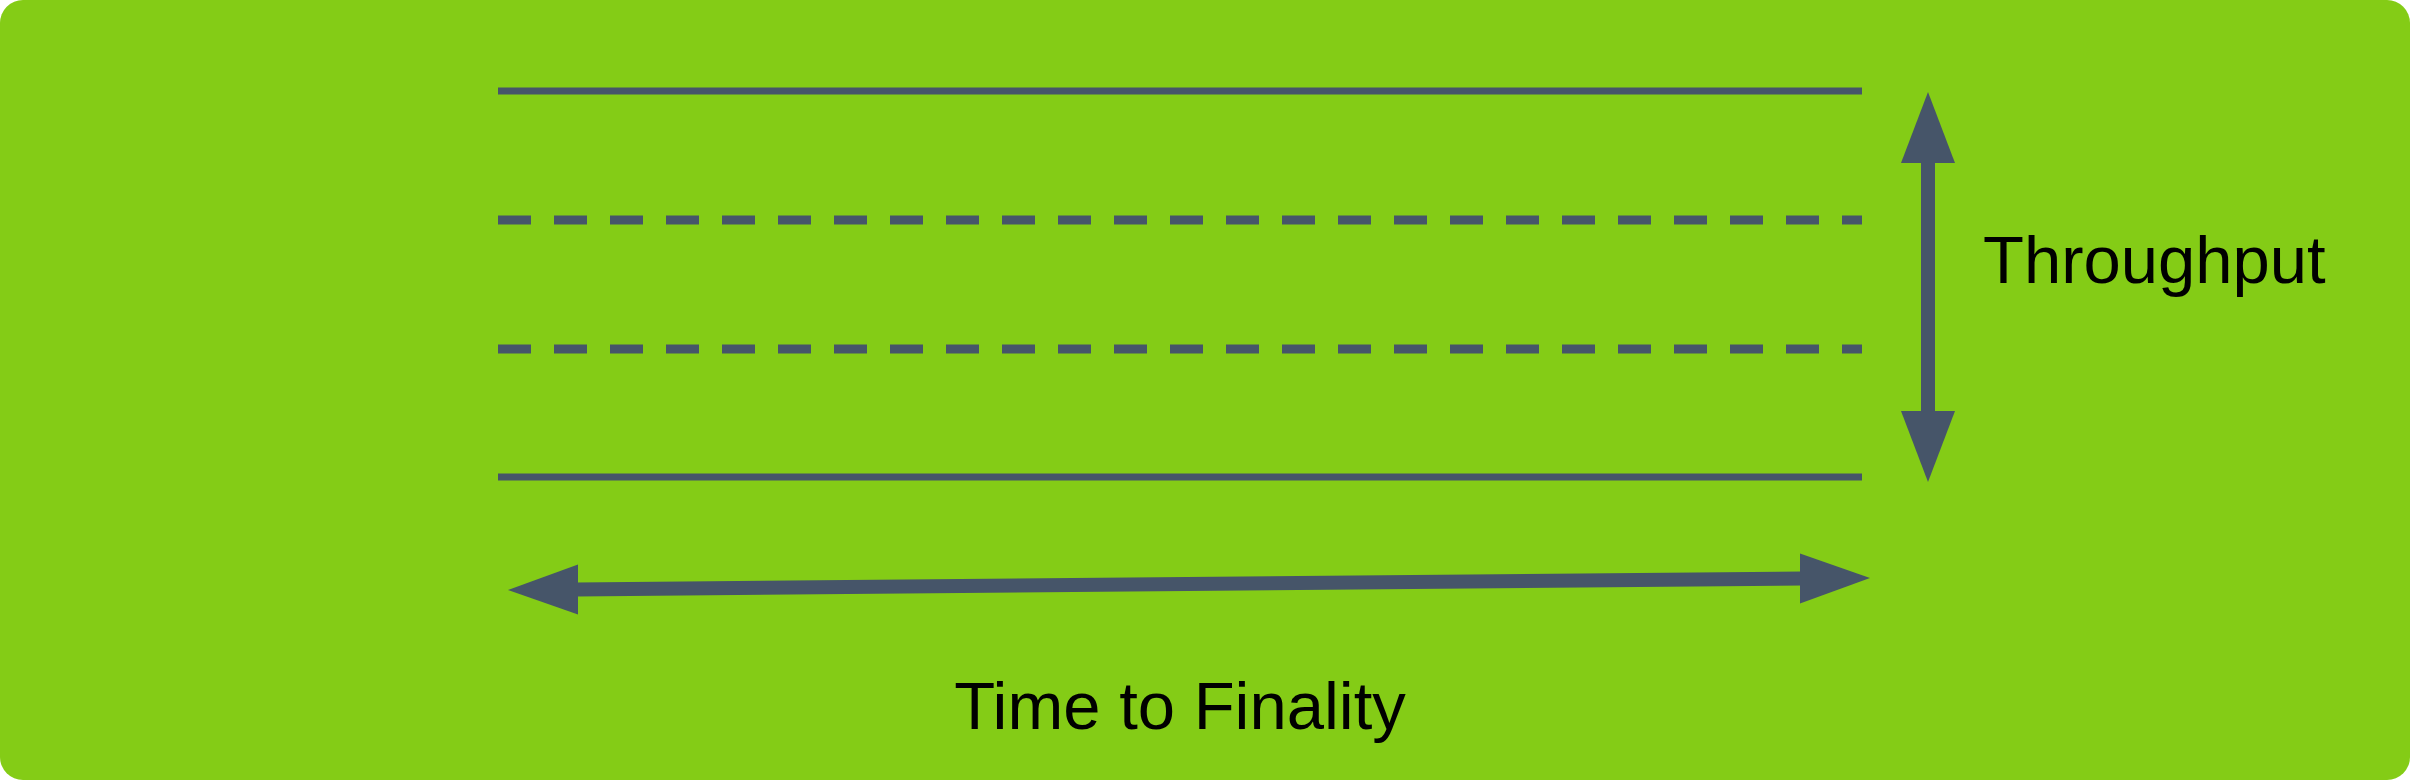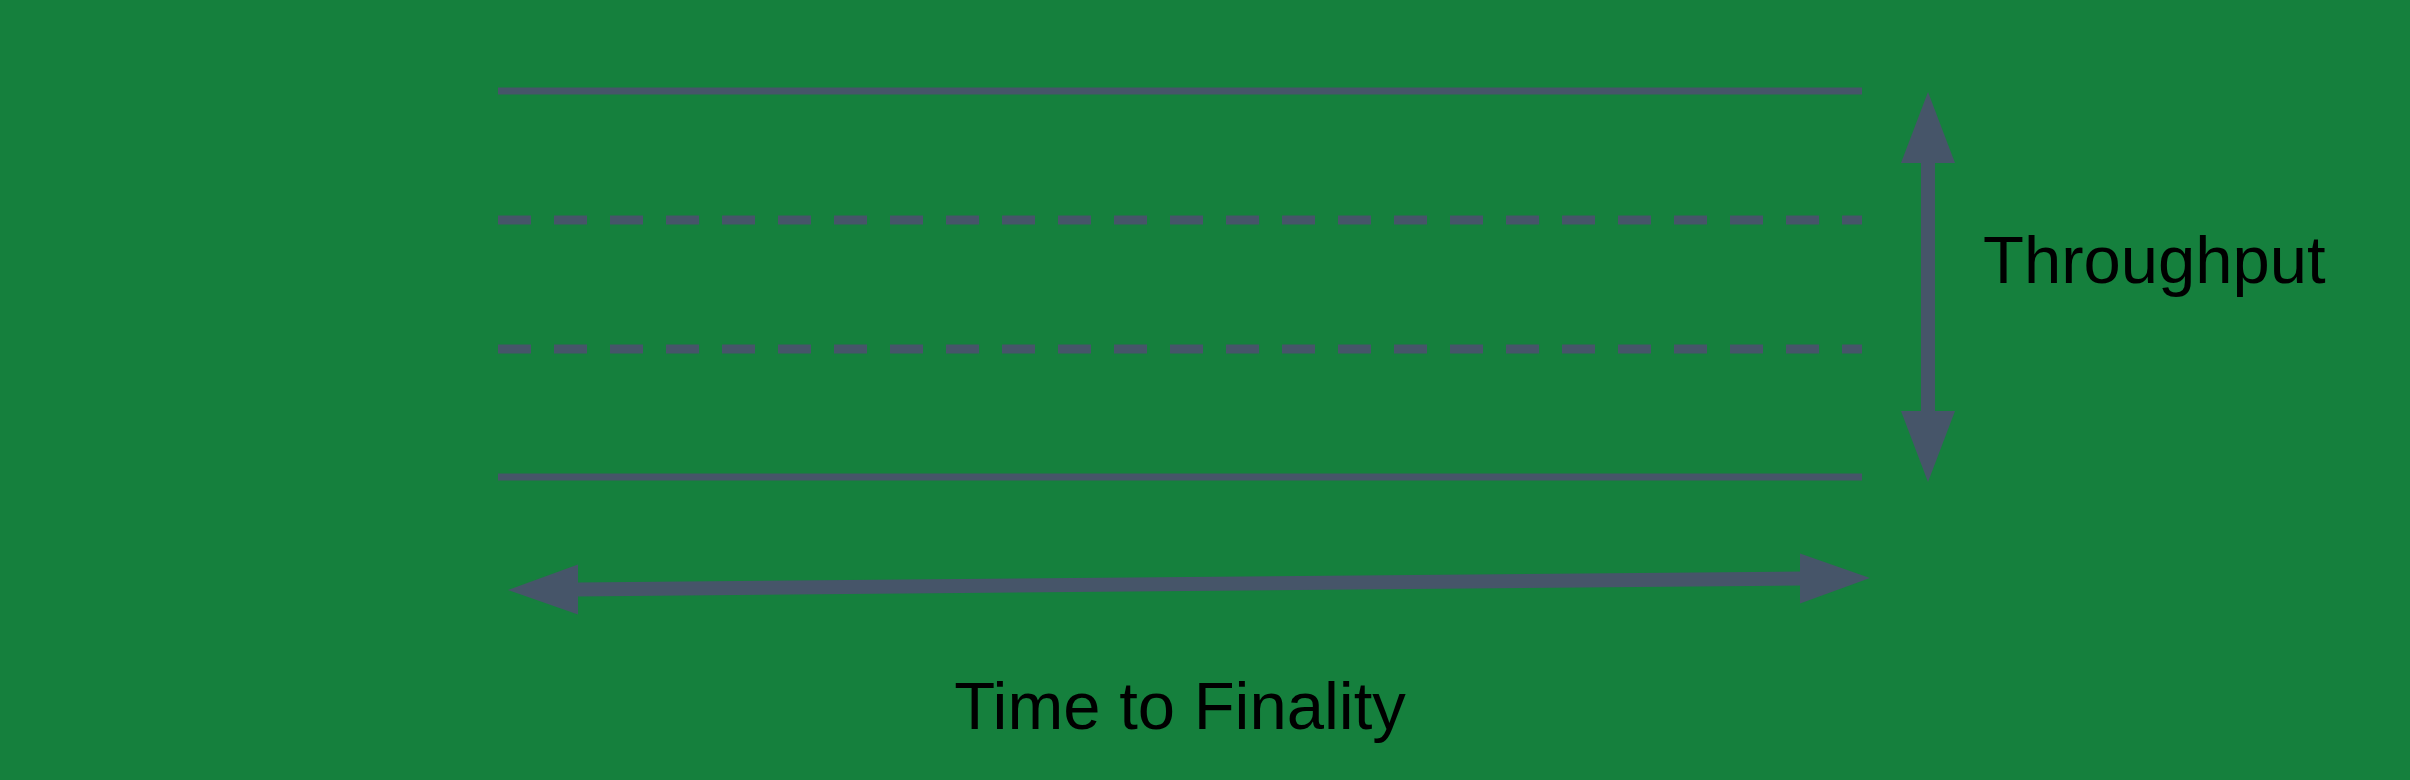--- a/index.html
+++ b/index.html
@@ -4,22 +4,23 @@
 <style>
   html, body {
     margin: 0;
     padding: 0;
     background: #ffffff;
   }
   .canvas-wrap {
     position: relative;
     width: 2410px;
     height: 780px;
-    background: #15803d;
+    background: #84cc16;
     overflow: hidden;
+    border-radius: 23px;
   }
   svg {
     display: block;
   }
   text.diagram-label {
     font-family: "Liberation Sans", sans-serif;
     font-size: 67px;
     font-weight: 400;
   }
 </style>

